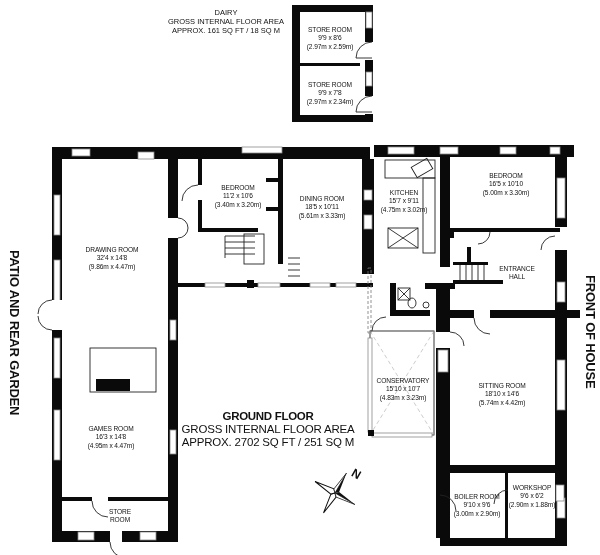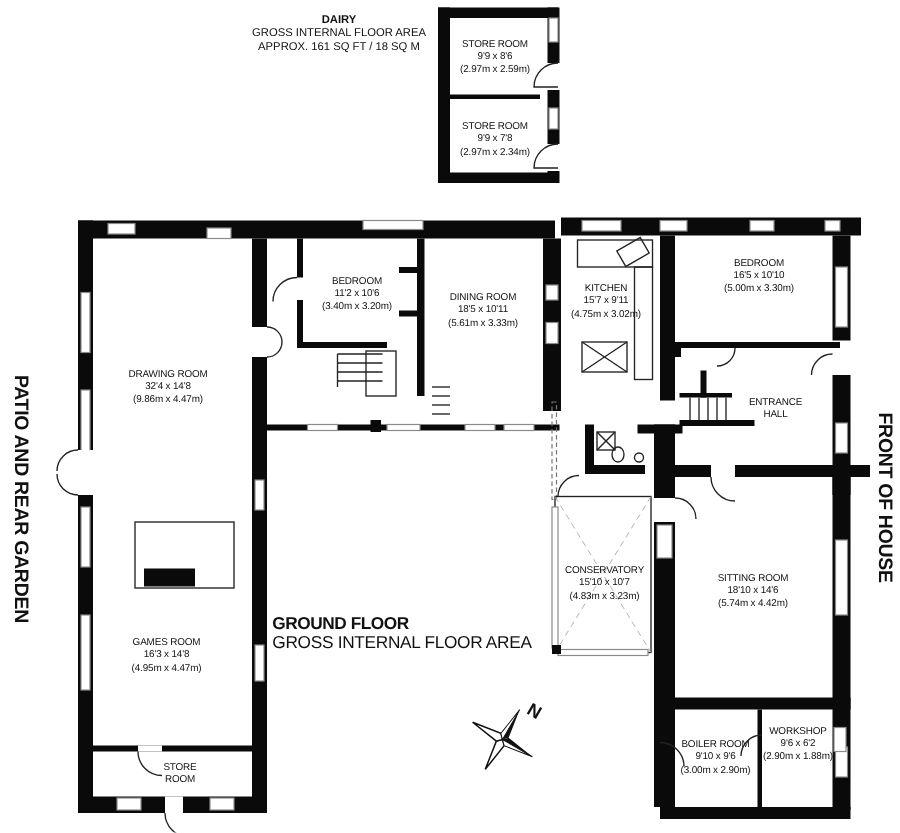--- a/index.html
+++ b/index.html
@@ -6,25 +6,25 @@
   body { width:600px; height:555px; position:relative; overflow:hidden; font-family:"Liberation Sans", sans-serif; color:#111; }
   svg.plan { position:absolute; left:0; top:0; }
   .wall { fill:#0a0a0a; }
   .win { fill:#ffffff; stroke:#8a8a8a; stroke-width:0.8; }
   .thin { fill:none; stroke:#222; stroke-width:0.9; }
   .dash { fill:none; stroke:#777; stroke-width:0.8; stroke-dasharray:3 2; }
   .cross { fill:none; stroke:#aaa; stroke-width:0.6; stroke-dasharray:4 3; }
   .label { position:absolute; text-align:center; font-size:6.6px; line-height:8.4px; letter-spacing:-0.1px; color:#111; white-space:nowrap; transform:translateX(-50%); }
   .label .name { display:block; }
   .label .dim { display:block; }
-  .big { position:absolute; text-align:left; white-space:nowrap; transform:translateX(-50%); }
+  .big { position:absolute; text-align:center; white-space:nowrap; transform:translateX(-50%); }
   .big .t { display:block; font-weight:bold; font-size:11.5px; line-height:13px; letter-spacing:-0.3px; }
   .big .s { display:block; font-size:11.5px; line-height:13px; letter-spacing:-0.2px; }
   .small { position:absolute; text-align:center; white-space:nowrap; transform:translateX(-50%); }
-  .small .t { display:block; font-weight:bold; font-size:7.5px; line-height:9px; }
+  .small .t { display:block; font-weight:normal; font-size:7.5px; line-height:9px; }
   .small .s { display:block; font-size:7.5px; line-height:9px; }
   .vert { position:absolute; font-size:13px; font-weight:bold; letter-spacing:-0.2px; white-space:nowrap; }
   .compass { position:absolute; left:310px; top:468px; width:50px; height:50px; }
   .compass-n { position:absolute; left:352px; top:467px; font-weight:bold; font-size:12px; transform:rotate(30deg); }
 </style>
 </head>
 <body>
 
 <svg class="plan" width="600" height="555" viewBox="0 0 600 555">
 
@@ -256,20 +256,21 @@
 </div>
 <div class="label" style="left:532px; top:484px;">
   <span class="name">WORKSHOP</span>
   <span class="dim">9'6 x 6'2</span>
   <span class="dim">(2.90m x 1.88m)</span>
 </div>
 
 <div class="big" style="left:268px; top:410px;">
   <span class="t">GROUND FLOOR</span>
   <span class="s">GROSS INTERNAL FLOOR AREA</span>
+  <span class="s">APPROX. 2702 SQ FT / 251 SQ M</span>
 </div>
 
 <div class="vert" style="left:22px; top:250px; transform-origin:0 0; transform:rotate(90deg);">PATIO AND REAR GARDEN</div>
 <div class="vert" style="left:598px; top:275px; transform-origin:0 0; transform:rotate(90deg);">FRONT OF HOUSE</div>
 
 <svg class="compass" viewBox="0 0 50 50">
   <g transform="rotate(30 25 25)">
     <polygon points="25,2 28,22 25,25 22,22" fill="#111"></polygon>
     <polygon points="25,48 28,28 25,25 22,28" fill="#fff" stroke="#111" stroke-width="1"></polygon>
     <polygon points="48,25 28,22 25,25 28,28" fill="#111"></polygon>

